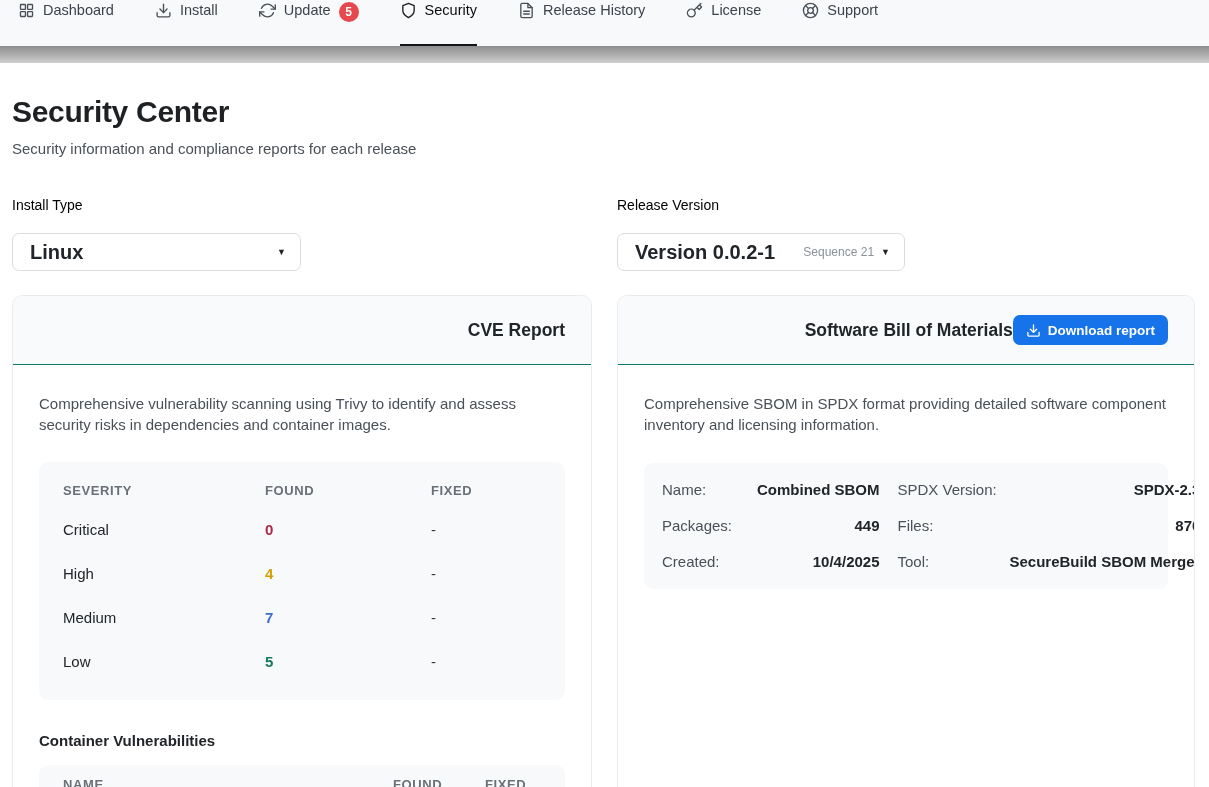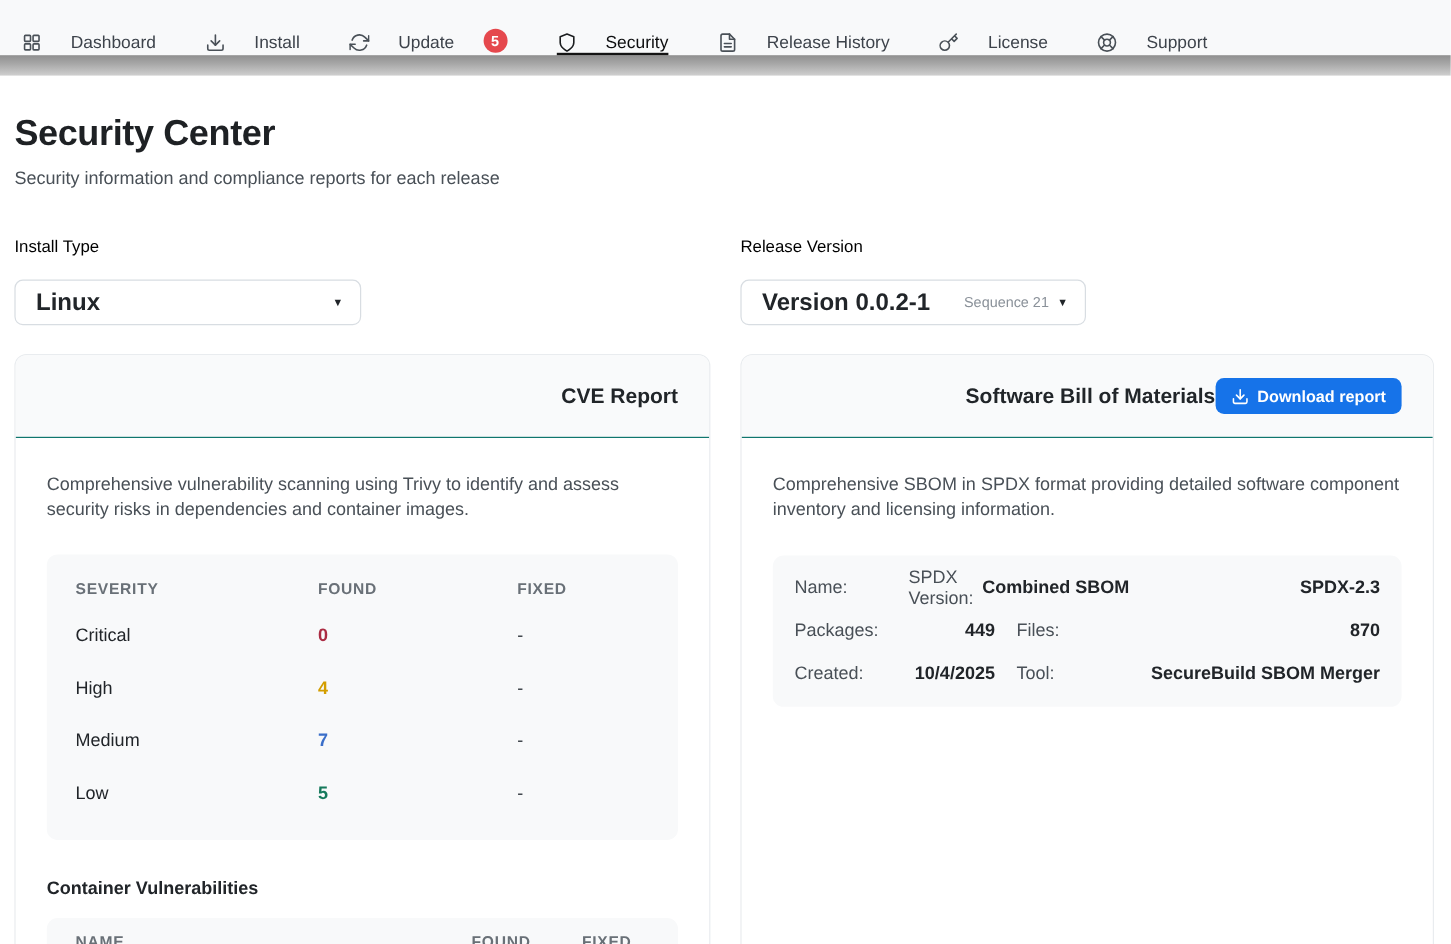--- a/index.html
+++ b/index.html
@@ -2,21 +2,21 @@
 <html><head>
 <meta charset="utf-8">
 <style>
   * { margin:0; padding:0; box-sizing:border-box; }
   html,body { width:1209px; height:787px; overflow:hidden; background:#ffffff;
     font-family:"Liberation Sans", sans-serif; color:#212529; }
 
   
   .navbar { height:46px; background:#f8f9fa; display:flex; align-items:stretch;
     padding-left:18px; }
-  .nav-item { display:flex; align-items:flex-end; gap:24px; margin-right:41px;
+  .nav-item { display:flex; align-items:flex-start; gap:8px; margin-right:41px;
     font-size:14.5px; font-weight:500; color:#3d434b; cursor:pointer;
     border-bottom:2.5px solid transparent; padding-top:2px; }
   .nav-item svg { width:17px; height:17px; stroke:#495057; fill:none;
     stroke-width:1.9; stroke-linecap:round; stroke-linejoin:round; }
   .nav-item.active { color:#0c0d0e; border-bottom-color:#141414; }
   .nav-item.active svg { stroke:#1b1d1f; }
   .badge { background:#e5484d; color:#fff; font-size:12px; font-weight:700;
     width:20px; height:20px; border-radius:50%; display:flex; align-items:center;
     justify-content:center; }
   .gray-bar { height:17px; background:linear-gradient(180deg,#8f8f8f 0%,#a9a9a9 45%,#cfcfcf 100%); }
@@ -234,22 +234,22 @@
               <line x1="12" y1="15" x2="12" y2="3"></line>
             </svg>
           <span>Download report</span>
         </button>
       </div>
       <div class="card-body">
         <div class="card-desc">Comprehensive SBOM in SPDX format providing detailed software component inventory and licensing information.</div>
 
         <div class="panel sbom-grid">
           <div class="sbom-cell sbom-label">Name:</div>
+          <div class="sbom-cell sbom-value pad">Combined SBOM</div>
           <div class="sbom-cell sbom-label">SPDX Version:</div>
-          <div class="sbom-cell sbom-value pad">Combined SBOM</div>
           <div class="sbom-cell sbom-value">SPDX-2.3</div>
 
           <div class="sbom-cell sbom-label">Packages:</div>
           <div class="sbom-cell sbom-value pad">449</div>
           <div class="sbom-cell sbom-label">Files:</div>
           <div class="sbom-cell sbom-value">870</div>
 
           <div class="sbom-cell sbom-label">Created:</div>
           <div class="sbom-cell sbom-value pad">10/4/2025</div>
           <div class="sbom-cell sbom-label">Tool:</div>

